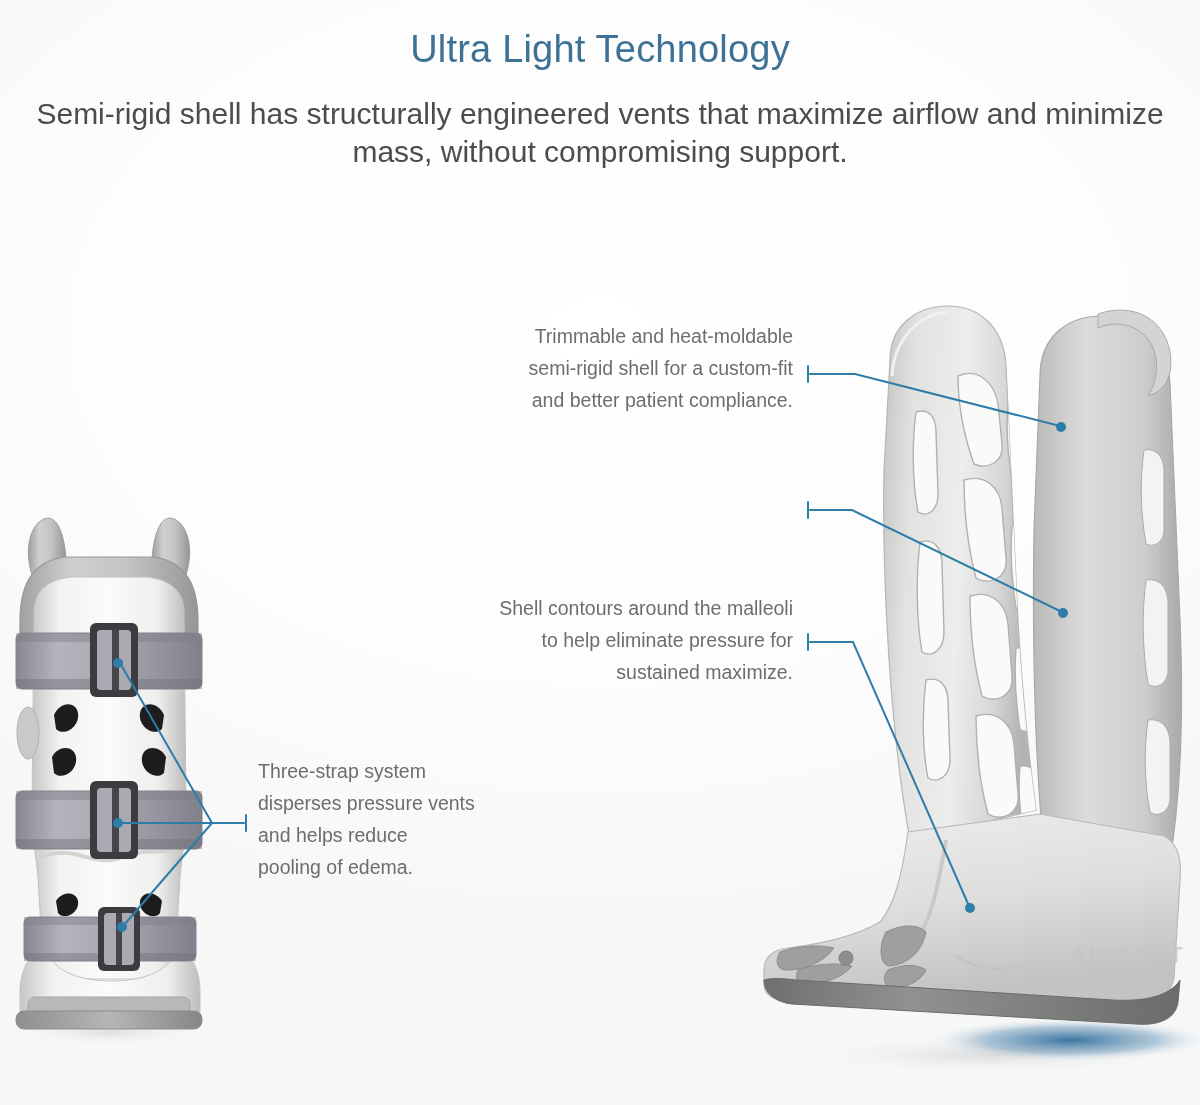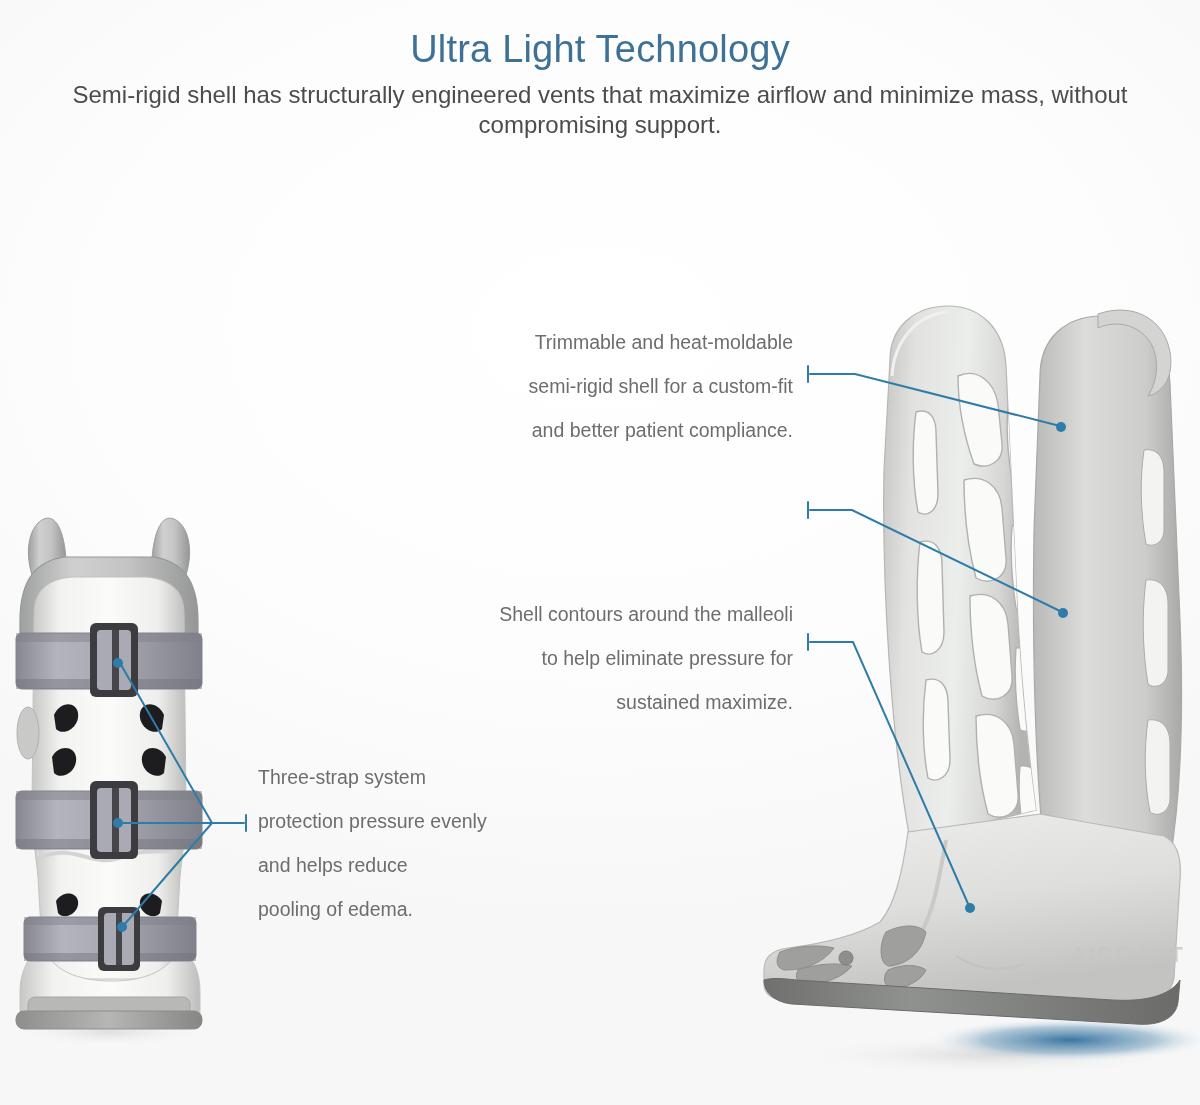--- a/index.html
+++ b/index.html
@@ -31,32 +31,32 @@
   .title {
     margin: 0;
     padding-top: 28px;
     font-size: 38px;
     font-weight: 400;
     letter-spacing: 0.2px;
     color: #3d7296;
     line-height: 1.15;
   }
   .subtitle {
-    margin: 0;
+    margin: 15px;
     padding-top: 8px;
-    font-size: 24px;
+    font-size: 30px;
     font-weight: 400;
     color: #4c4c4c;
     line-height: 1.28;
   }
   
   .callout {
     position: absolute;
     font-size: 19.5px;
-    line-height: 44px;
+    line-height: 32px;
     color: #6d6d6d;
     white-space: pre-line;
   }
   .callout.right-al { text-align: right; }
   .callout.left-al  { text-align: left; }
 
   #callout-1 { right: 407px; top: 320px; width: 400px; }
   #callout-2 { right: 407px; top: 473px; width: 460px; }
   #callout-3 { right: 407px; top: 592px; width: 400px; }
   #callout-4 { left: 258px;  top: 755px; width: 320px; }
@@ -299,21 +299,21 @@
   <div class="callout right-al" id="callout-1">Trimmable and heat-moldable
 semi-rigid shell for a custom-fit
 and better patient compliance.</div>
 
 
   <div class="callout right-al" id="callout-3">Shell contours around the malleoli
 to help eliminate pressure for
 sustained maximize.</div>
 
   <div class="callout left-al" id="callout-4">Three-strap system
-protection pressure evenly
+disperses pressure vents
 and helps reduce
 pooling of edema.</div>
 
   <svg id="leaders" viewBox="0 0 1200 1105">
     <g stroke="#2e7ca8" stroke-width="2" fill="none" stroke-linecap="round">
 
       <g>
         <line x1="808" y1="366" x2="808" y2="382"></line>
         <path d="M810 374 L855 374 L1060 426"></path>
         <circle cx="1061" cy="427" r="5" fill="#2e7ca8" stroke="none"></circle>

